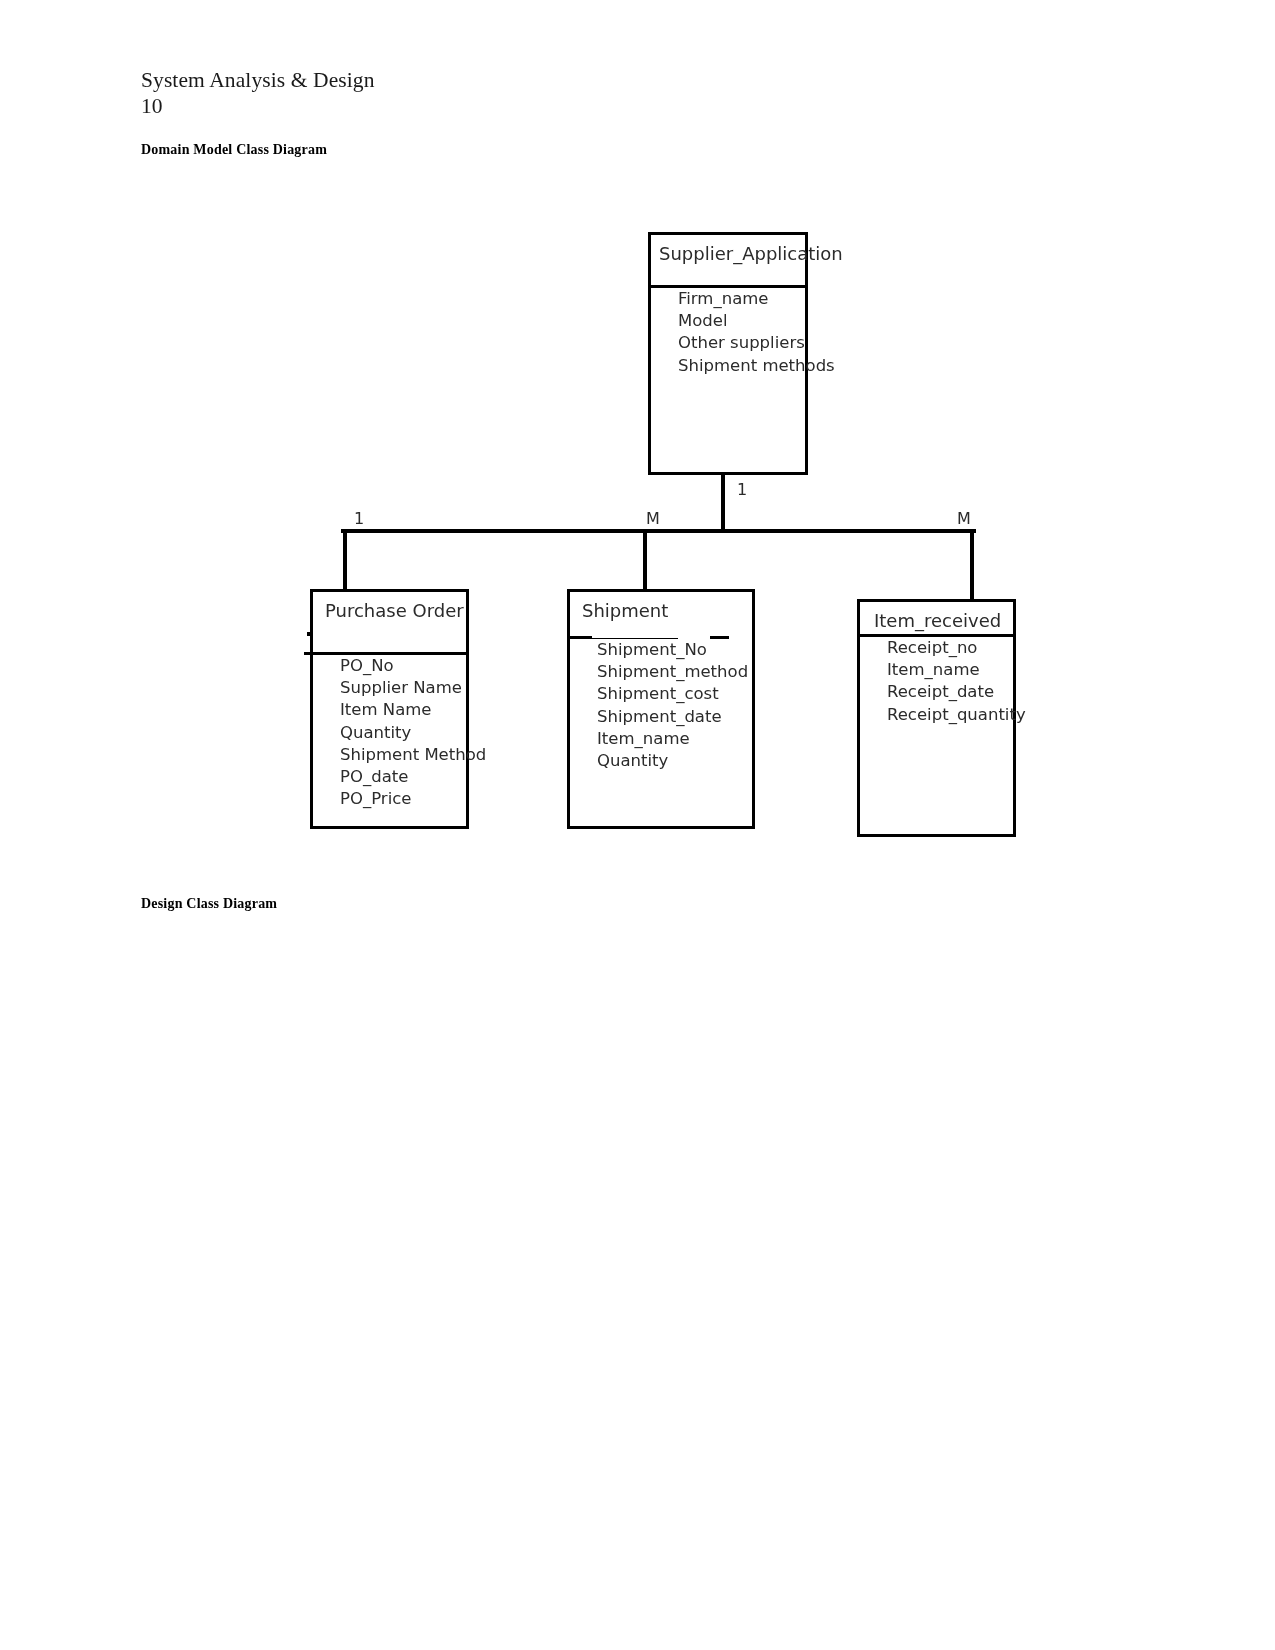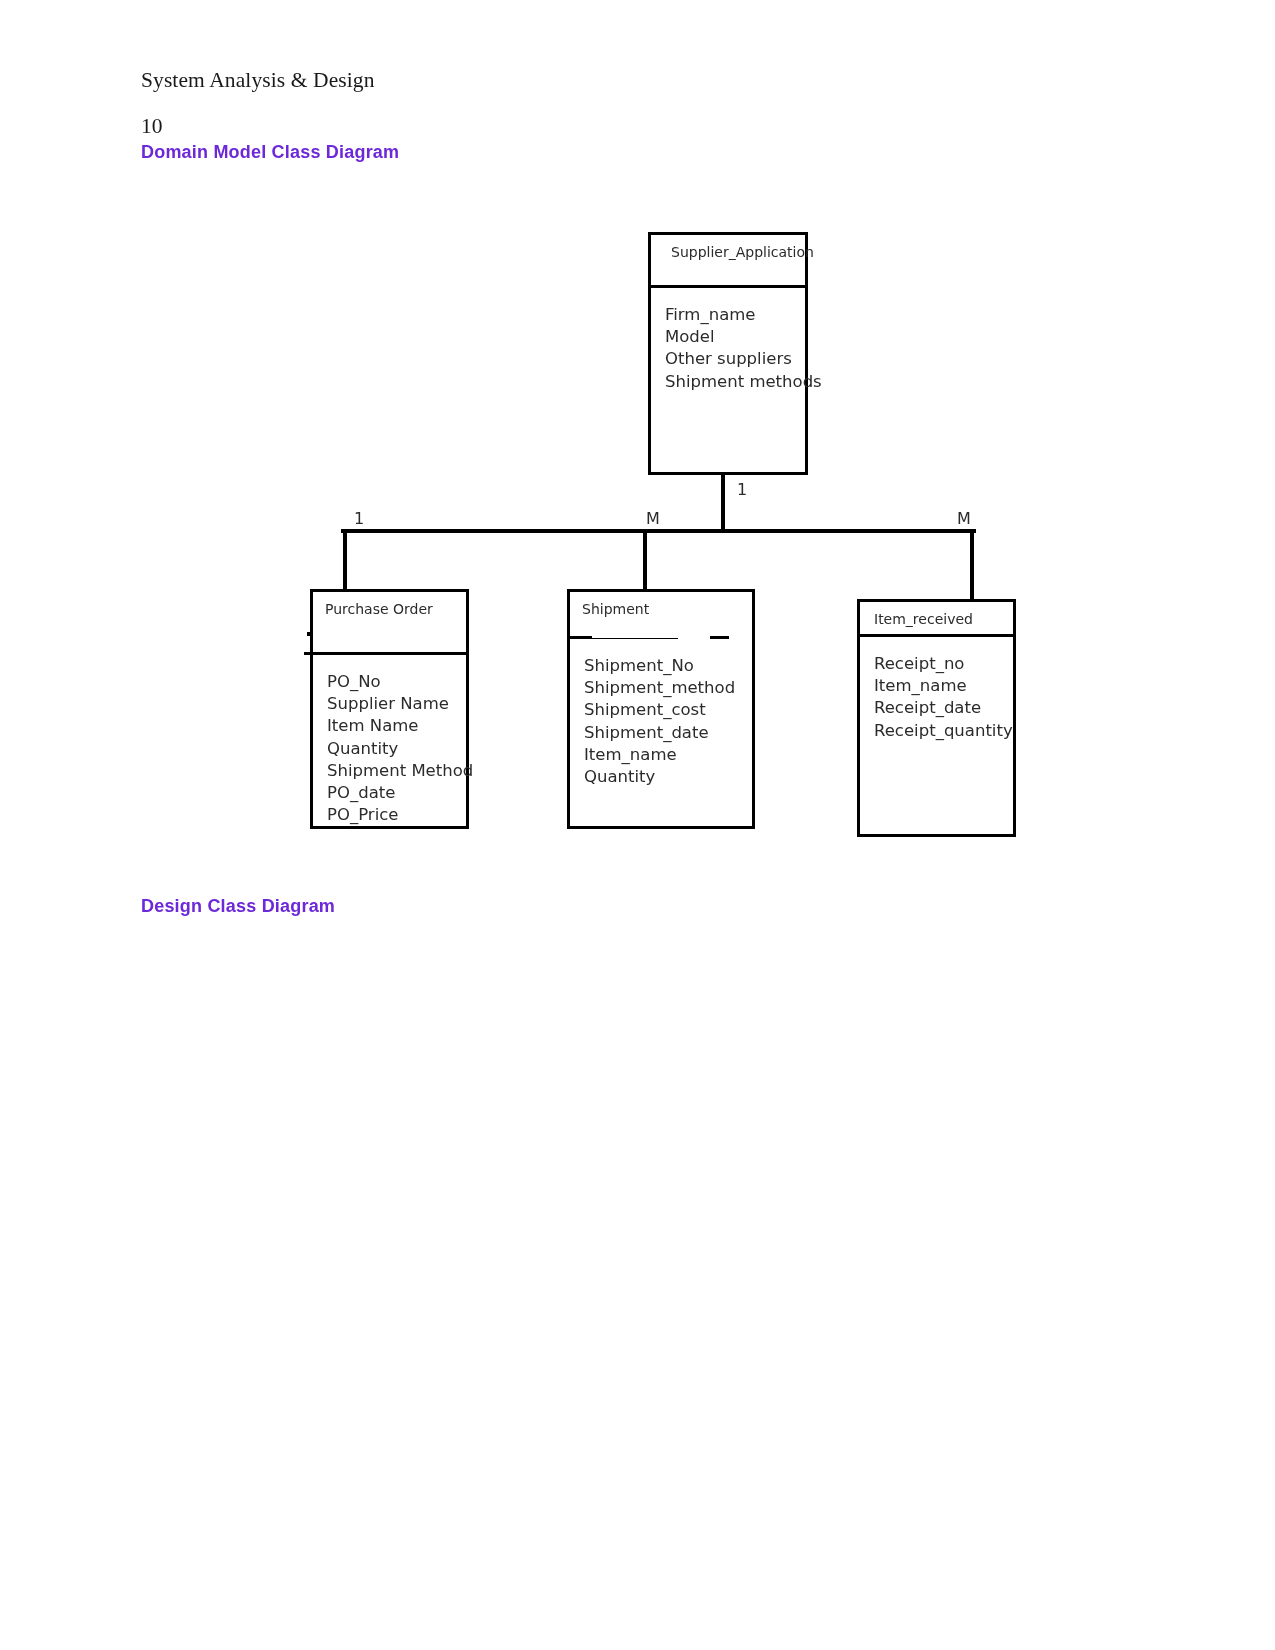--- a/index.html
+++ b/index.html
@@ -27,30 +27,30 @@
     display: flex;
     justify-content: space-between;
     align-items: baseline;
     font-family: "Liberation Serif", "DejaVu Serif", serif;
     font-size: 21.5px;
     line-height: 1.2;
     color: #1a1a1a;
     flex-direction: column;
   }
   .page-header .title-text { letter-spacing: 0.1px; }
-  .page-header .page-num { font-size: 21.5px; margin-top: 20px; }
+  .page-header .page-num { font-size: 21.5px; }
 
   
   .heading {
     position: absolute;
     left: 141px;
-    font-family: Liberation Sans, sans-serif;
+    font-family: Liberation Serif, serif;
     font-weight: bold;
-    font-size: 18px;
-    color: #6d28d9;
+    font-size: 14px;
+    color: #000000;
     letter-spacing: 0.2px;
     white-space: nowrap;
   }
   #heading-domain { top: 142px; }
   #heading-design { top: 896px; }
 
   
   #diagram {
     position: absolute;
     left: 0;
@@ -66,37 +66,38 @@
     position: absolute;
     box-sizing: border-box;
     background: #ffffff;
     border: 3px solid #000000;
     font-family: "DejaVu Sans", "Liberation Sans", sans-serif;
     color: #2b2b2b;
     z-index: 5;
   }
   .class-name {
     box-sizing: border-box;
-    font-size: 14px;
+    font-size: 18px;
     line-height: 1.15;
-    padding: 9px 0 0 20px;
+    padding: 9px 0 0 8px;
     white-space: nowrap;
     overflow: visible;
   }
   .class-divider {
     height: 0;
     border-top: 3px solid #000000;
     margin: 0;
   }
   .attr-list {
     box-sizing: border-box;
-    padding: 16px 0 0 14px;
+    padding: 0 0 0 14px;
     font-size: 16.5px;
     line-height: 22.2px;
     white-space: nowrap;
+    margin-left: 13px;
   }
   .attr-list div { white-space: nowrap; }
 
   
   #box-supplier-application {
     left: 648px;  top: 232px;  width: 160px;  height: 243px;
   }
   #box-supplier-application .class-name { height: 50px; }
 
   #box-purchase-order {

